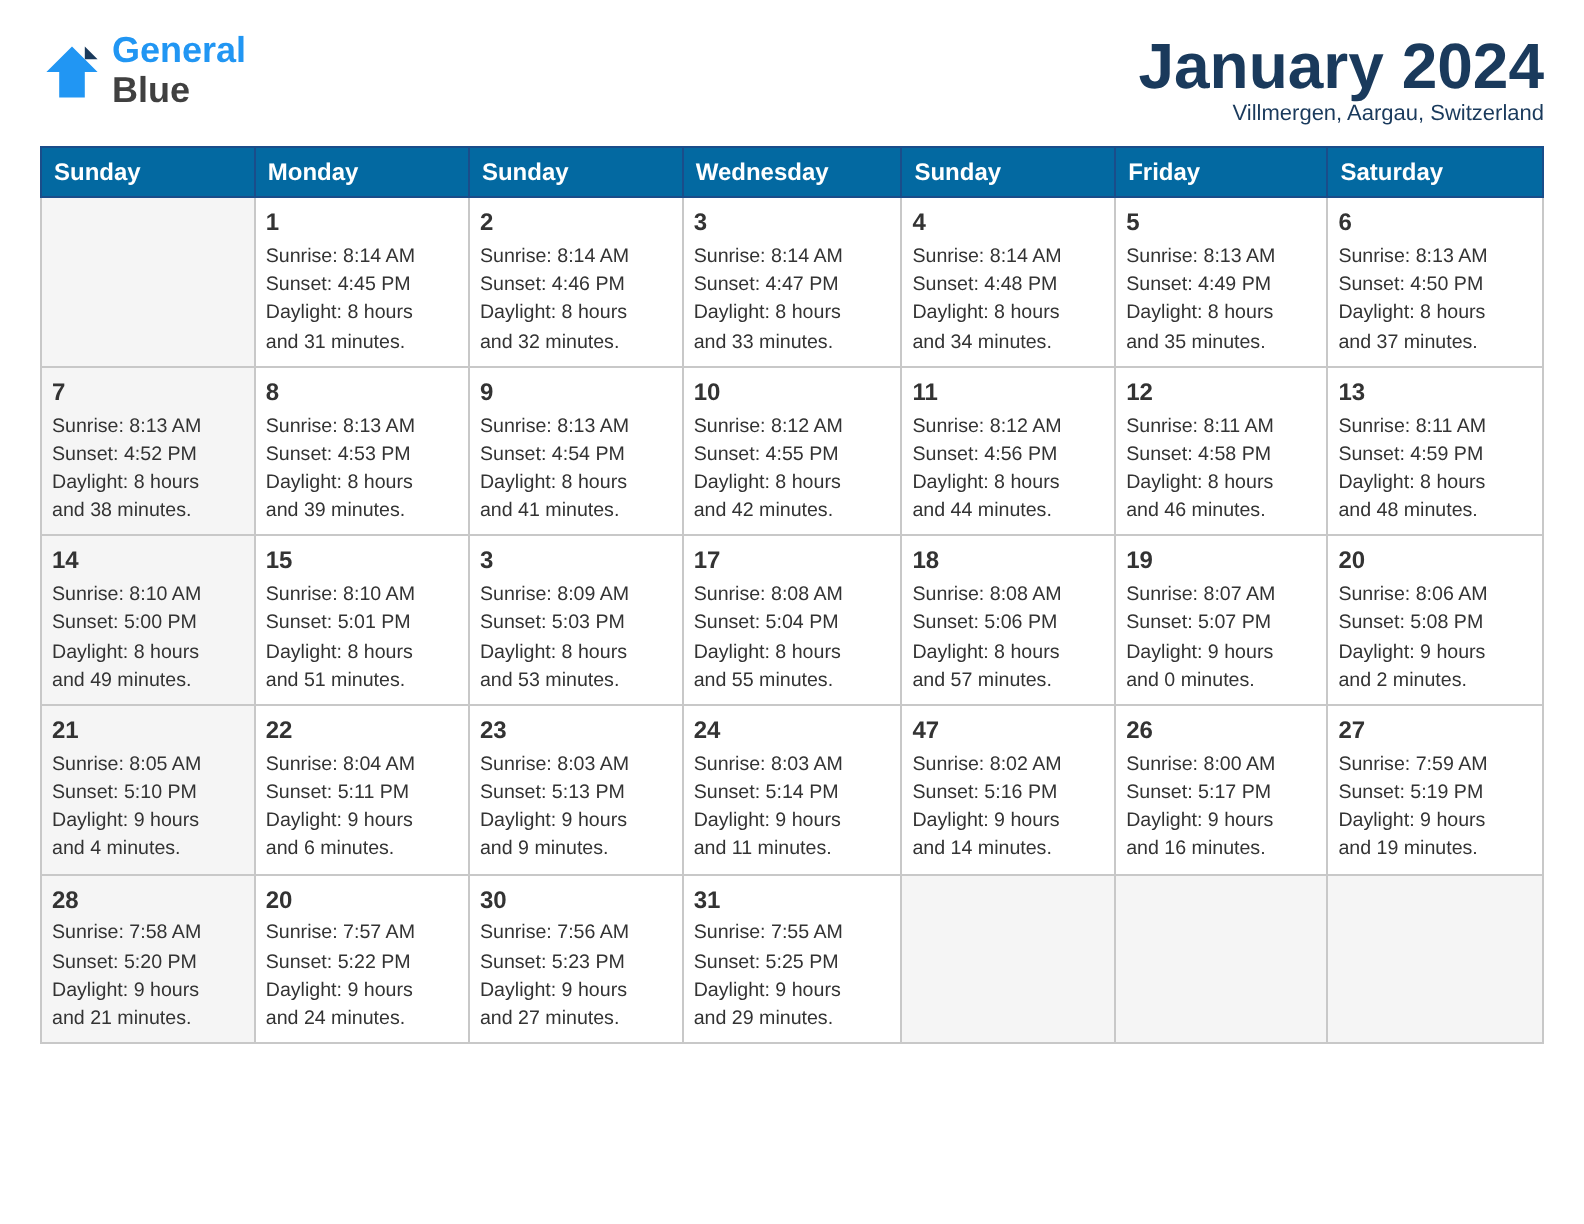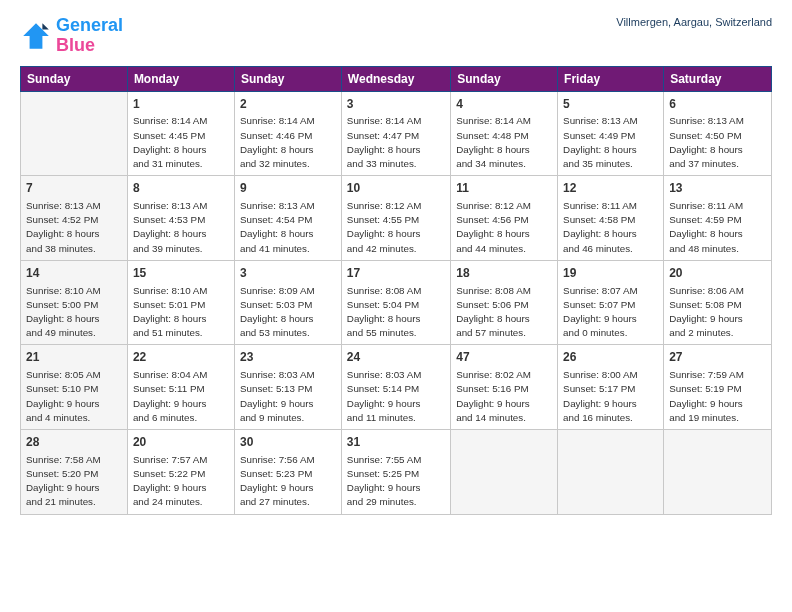--- a/index.html
+++ b/index.html
@@ -53,21 +53,21 @@
       font-size: 11px;
       color: #1a3a5c;
       font-weight: normal;
     }
     .calendar {
       width: 100%;
       border-collapse: collapse;
       font-size: 10.5px;
     }
     .calendar thead tr th {
-      background: #701a75;
+      background: #0369a1;
       color: #fff;
       padding: 5px 6px;
       font-size: 12px;
       font-weight: bold;
       text-align: left;
       border: 1px solid #1a4d8a;
     }
     .calendar tbody tr td {
       border: 1px solid #c8c8c8;
       vertical-align: top;
@@ -101,24 +101,25 @@
 
 <div class="page">
   <div class="header">
     <div class="logo">
       <svg class="logo-icon" viewBox="0 0 40 40">
         <polygon points="20,4 36,20 28,20 28,36 12,36 12,20 4,20" fill="#2196f3"></polygon>
         <polygon points="28,4 36,12 28,12" fill="#1a3a5c"></polygon>
       </svg>
       <div class="logo-text">
         <div><span>General</span></div>
-        <div><span style="color:#ec4899">Blue</span></div>
+        <div><span style="color:#404040">Blue</span></div>
       </div>
     </div>
     <div class="title-block">
+      <div class="main-title">January 2024</div>
       <div class="subtitle">Villmergen, Aargau, Switzerland</div>
     </div>
   </div>
 
   <table class="calendar">
     <thead>
       <tr>
       <th>Sunday</th>
           <th>Monday</th>
           <th>Sunday</th>

